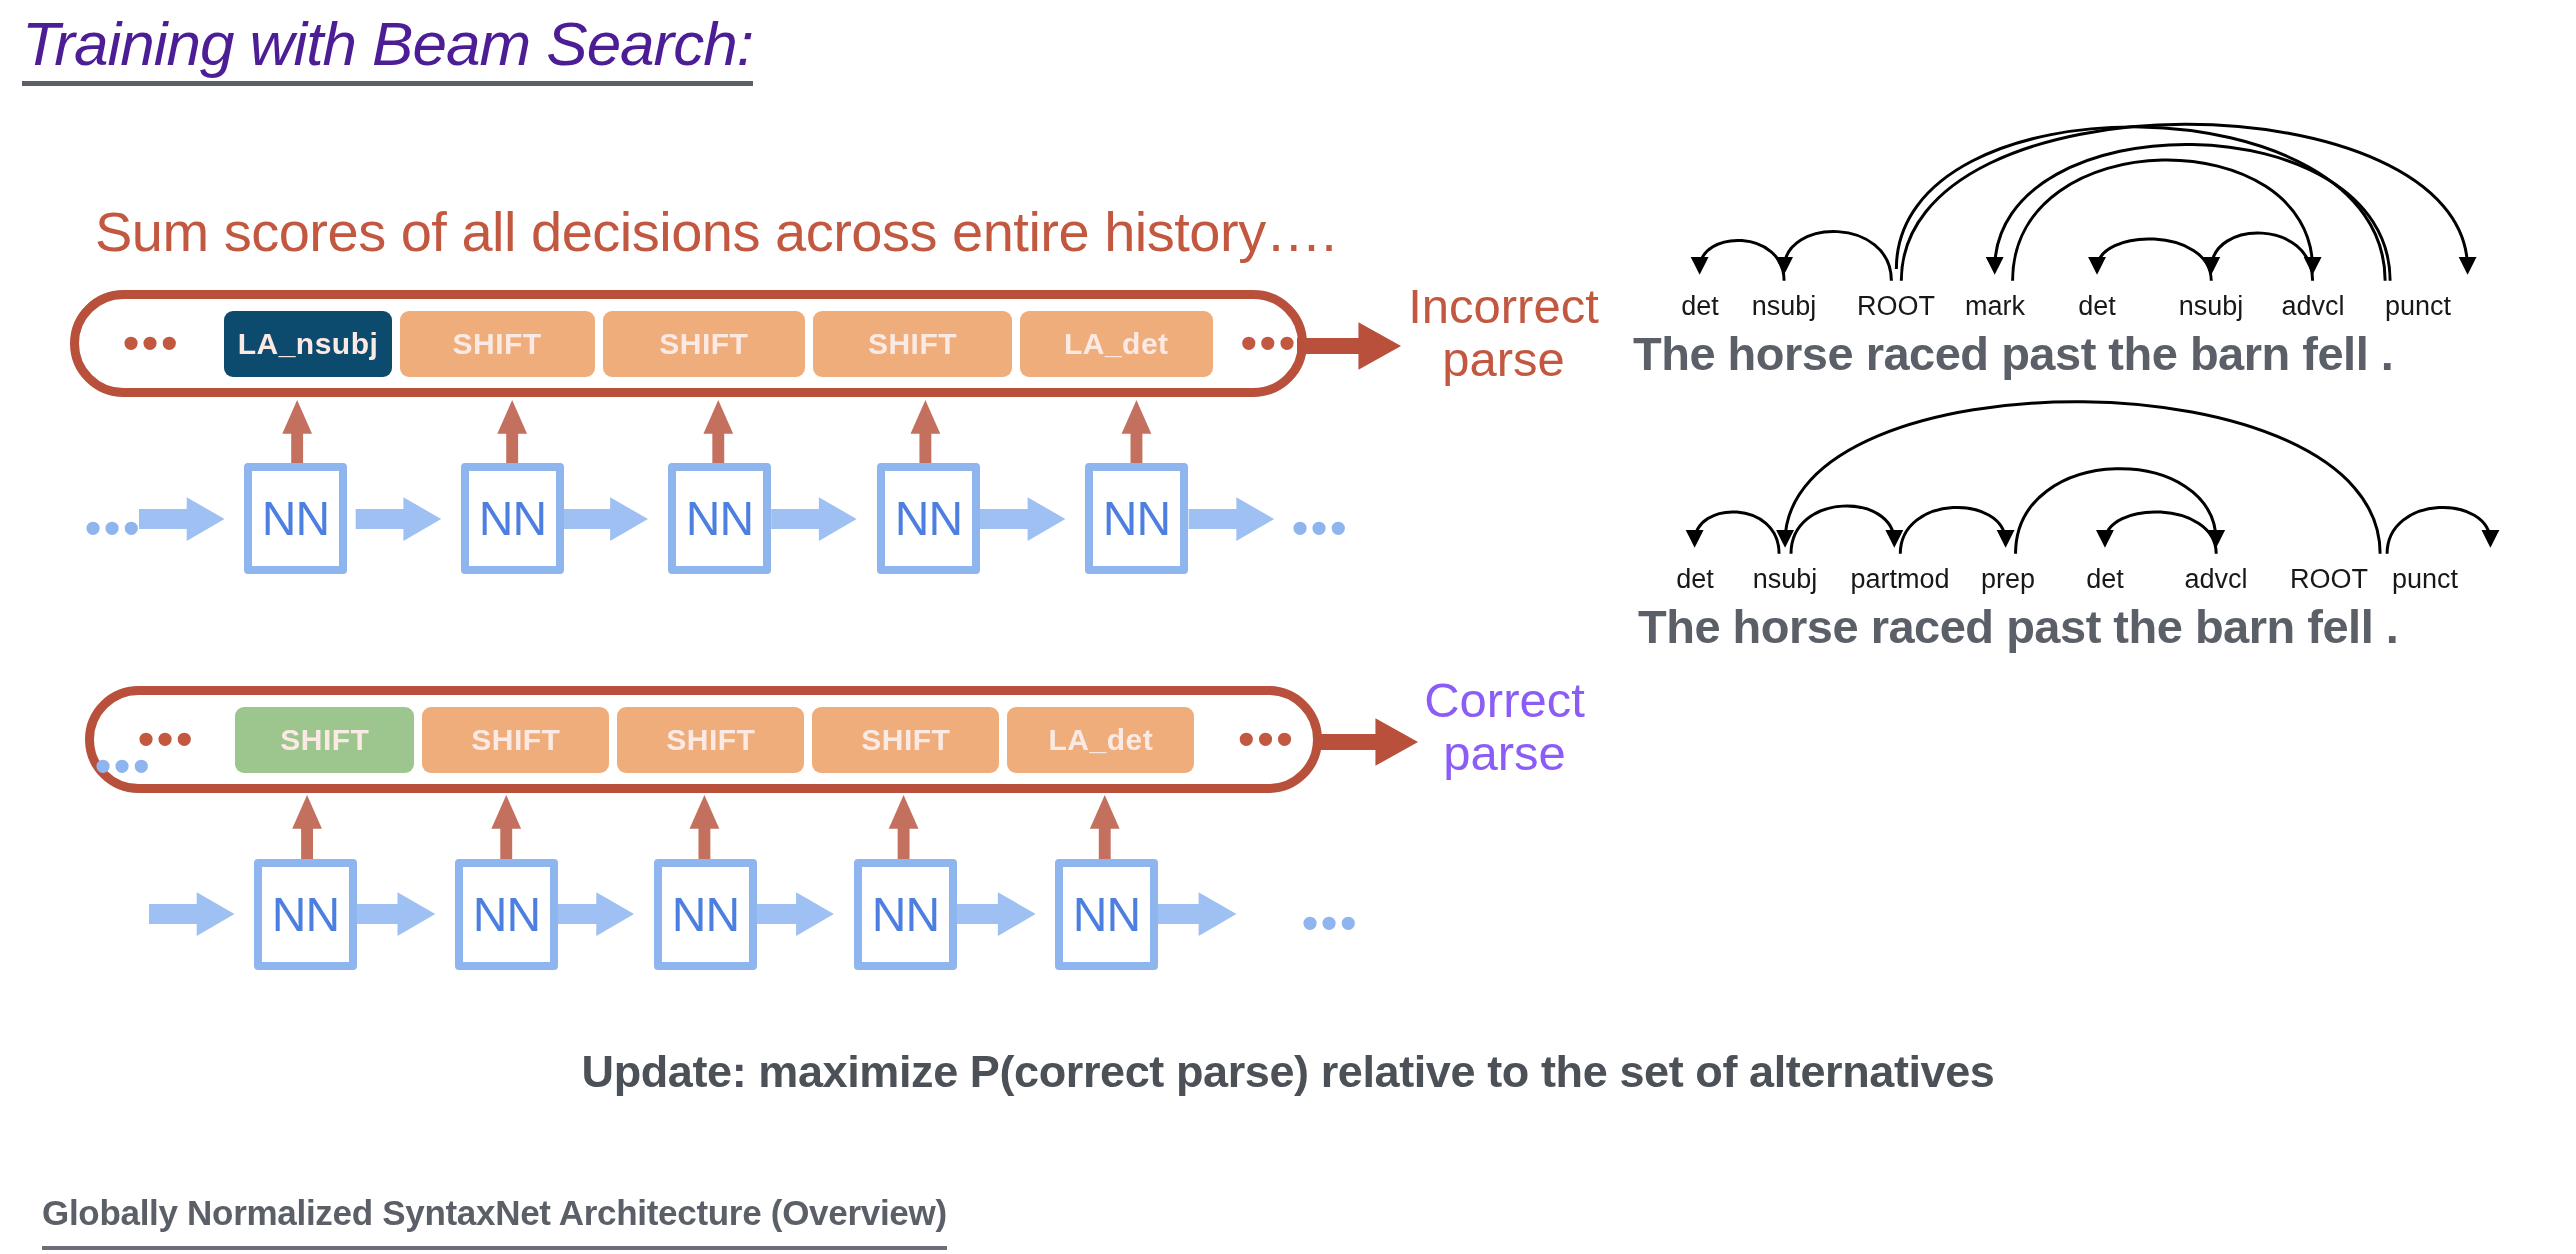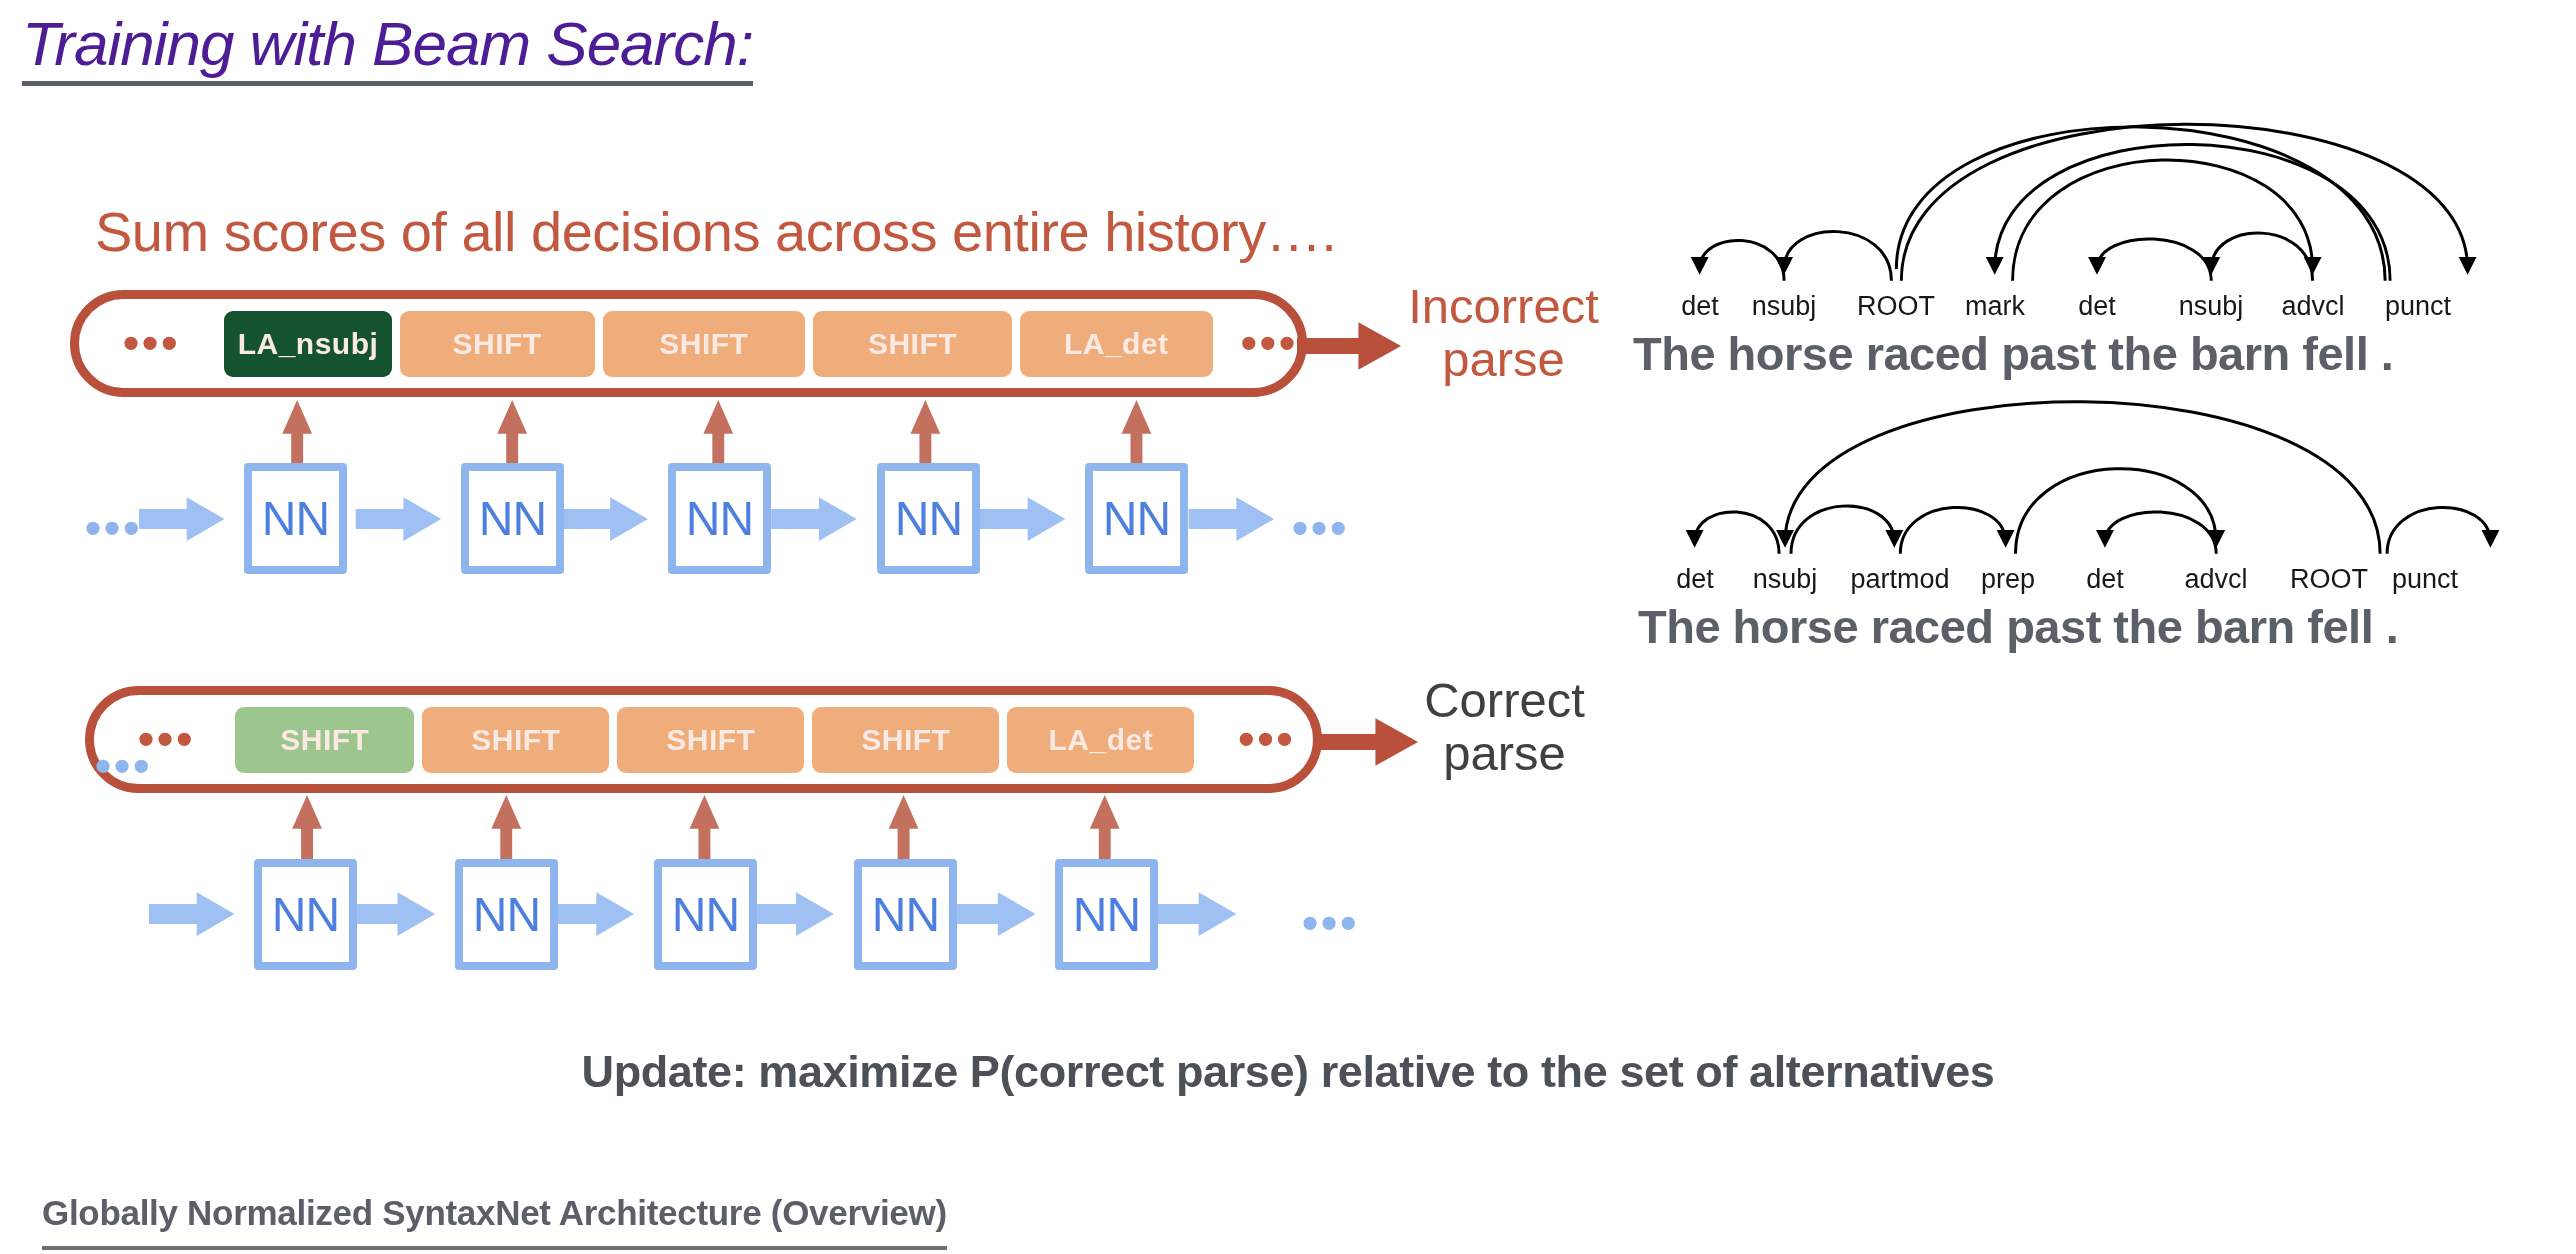--- a/index.html
+++ b/index.html
@@ -79,35 +79,35 @@
     display: flex;
     align-items: center;
     justify-content: center;
     color: #fbeae4;
     font-size: 30px;
     font-weight: bold;
     letter-spacing: 0.5px;
     font-family: "Liberation Sans", sans-serif;
   }
   .ab-shift   { background: #f0ad7c; }
-  .ab-wrong   { background: #14532d; }
+  .ab-wrong   { background: #0c4a6e; }
   .ab-correct { background: #9dc58e; }
 
   
   .exit-arrow { overflow: visible; }
 
   
   .verdict {
     font-size: 49px;
     text-align: center;
     line-height: 1.08;
     white-space: nowrap;
   }
   .verdict-bad  { color: #c25840; }
-  .verdict-good { color: #404040; }
+  .verdict-good { color: #8b5cf6; }
 
   
   .nn-box {
     width: 103px; height: 111px;
     border: 8px solid #8fb5ee;
     border-radius: 4px;
     background: #ffffff;
     box-sizing: border-box;
     display: flex;
     align-items: center;

